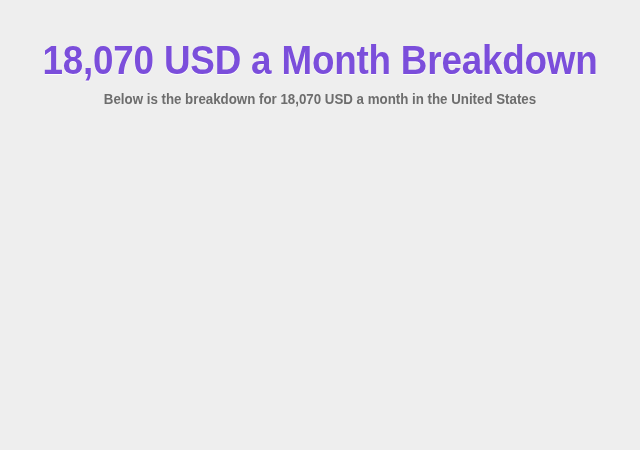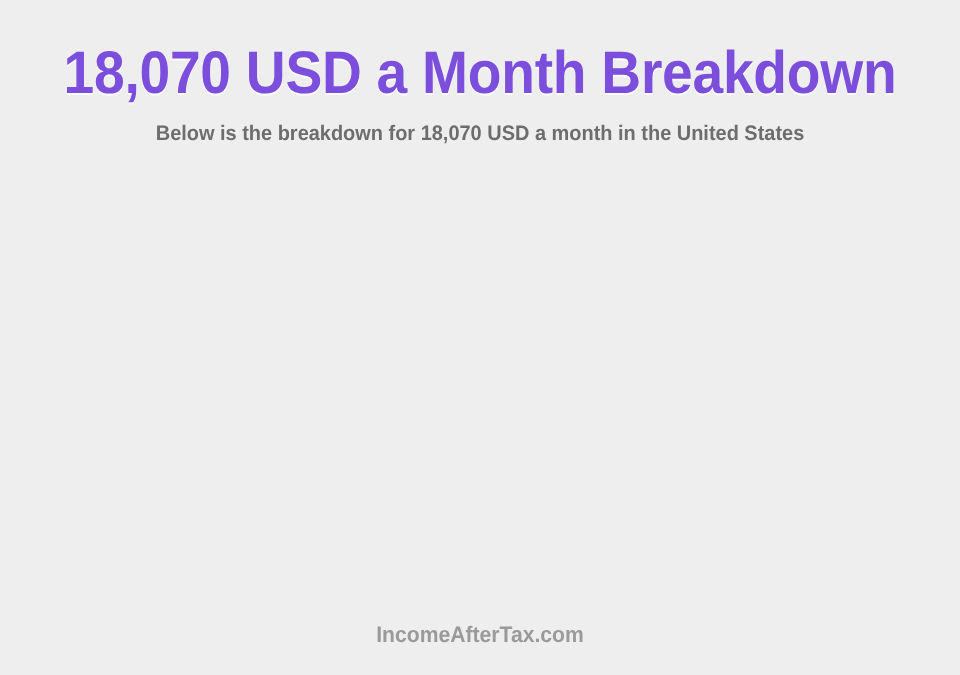--- a/index.html
+++ b/index.html
@@ -15,21 +15,21 @@
   }
   .page {
     position: relative;
     width: 640px;
     height: 450px;
     background: #eeeeee;
     box-sizing: border-box;
   }
   .header {
     position: absolute;
-    top: 4px;
+    top: 15px;
     left: 0;
     width: 640px;
     text-align: center;
   }
   .chart-title {
     margin: 0;
     padding-top: 23px;
     font-family: "Liberation Sans Narrow", "Liberation Sans", sans-serif;
     font-size: 40px;
     line-height: 44px;
@@ -85,17 +85,14 @@
 
 <div class="page">
 
   <div class="header">
     <h1 class="chart-title">18,070 USD a Month Breakdown</h1>
     <p class="chart-subtitle">Below is the breakdown for 18,070 USD a month in the United States</p>
   </div>
 
   <div class="plot-area"></div>
 
-  <div class="footer">
-    <p class="watermark">IncomeAfterTax.com</p>
-  </div>
 
 </div>
 
 </body></html>

